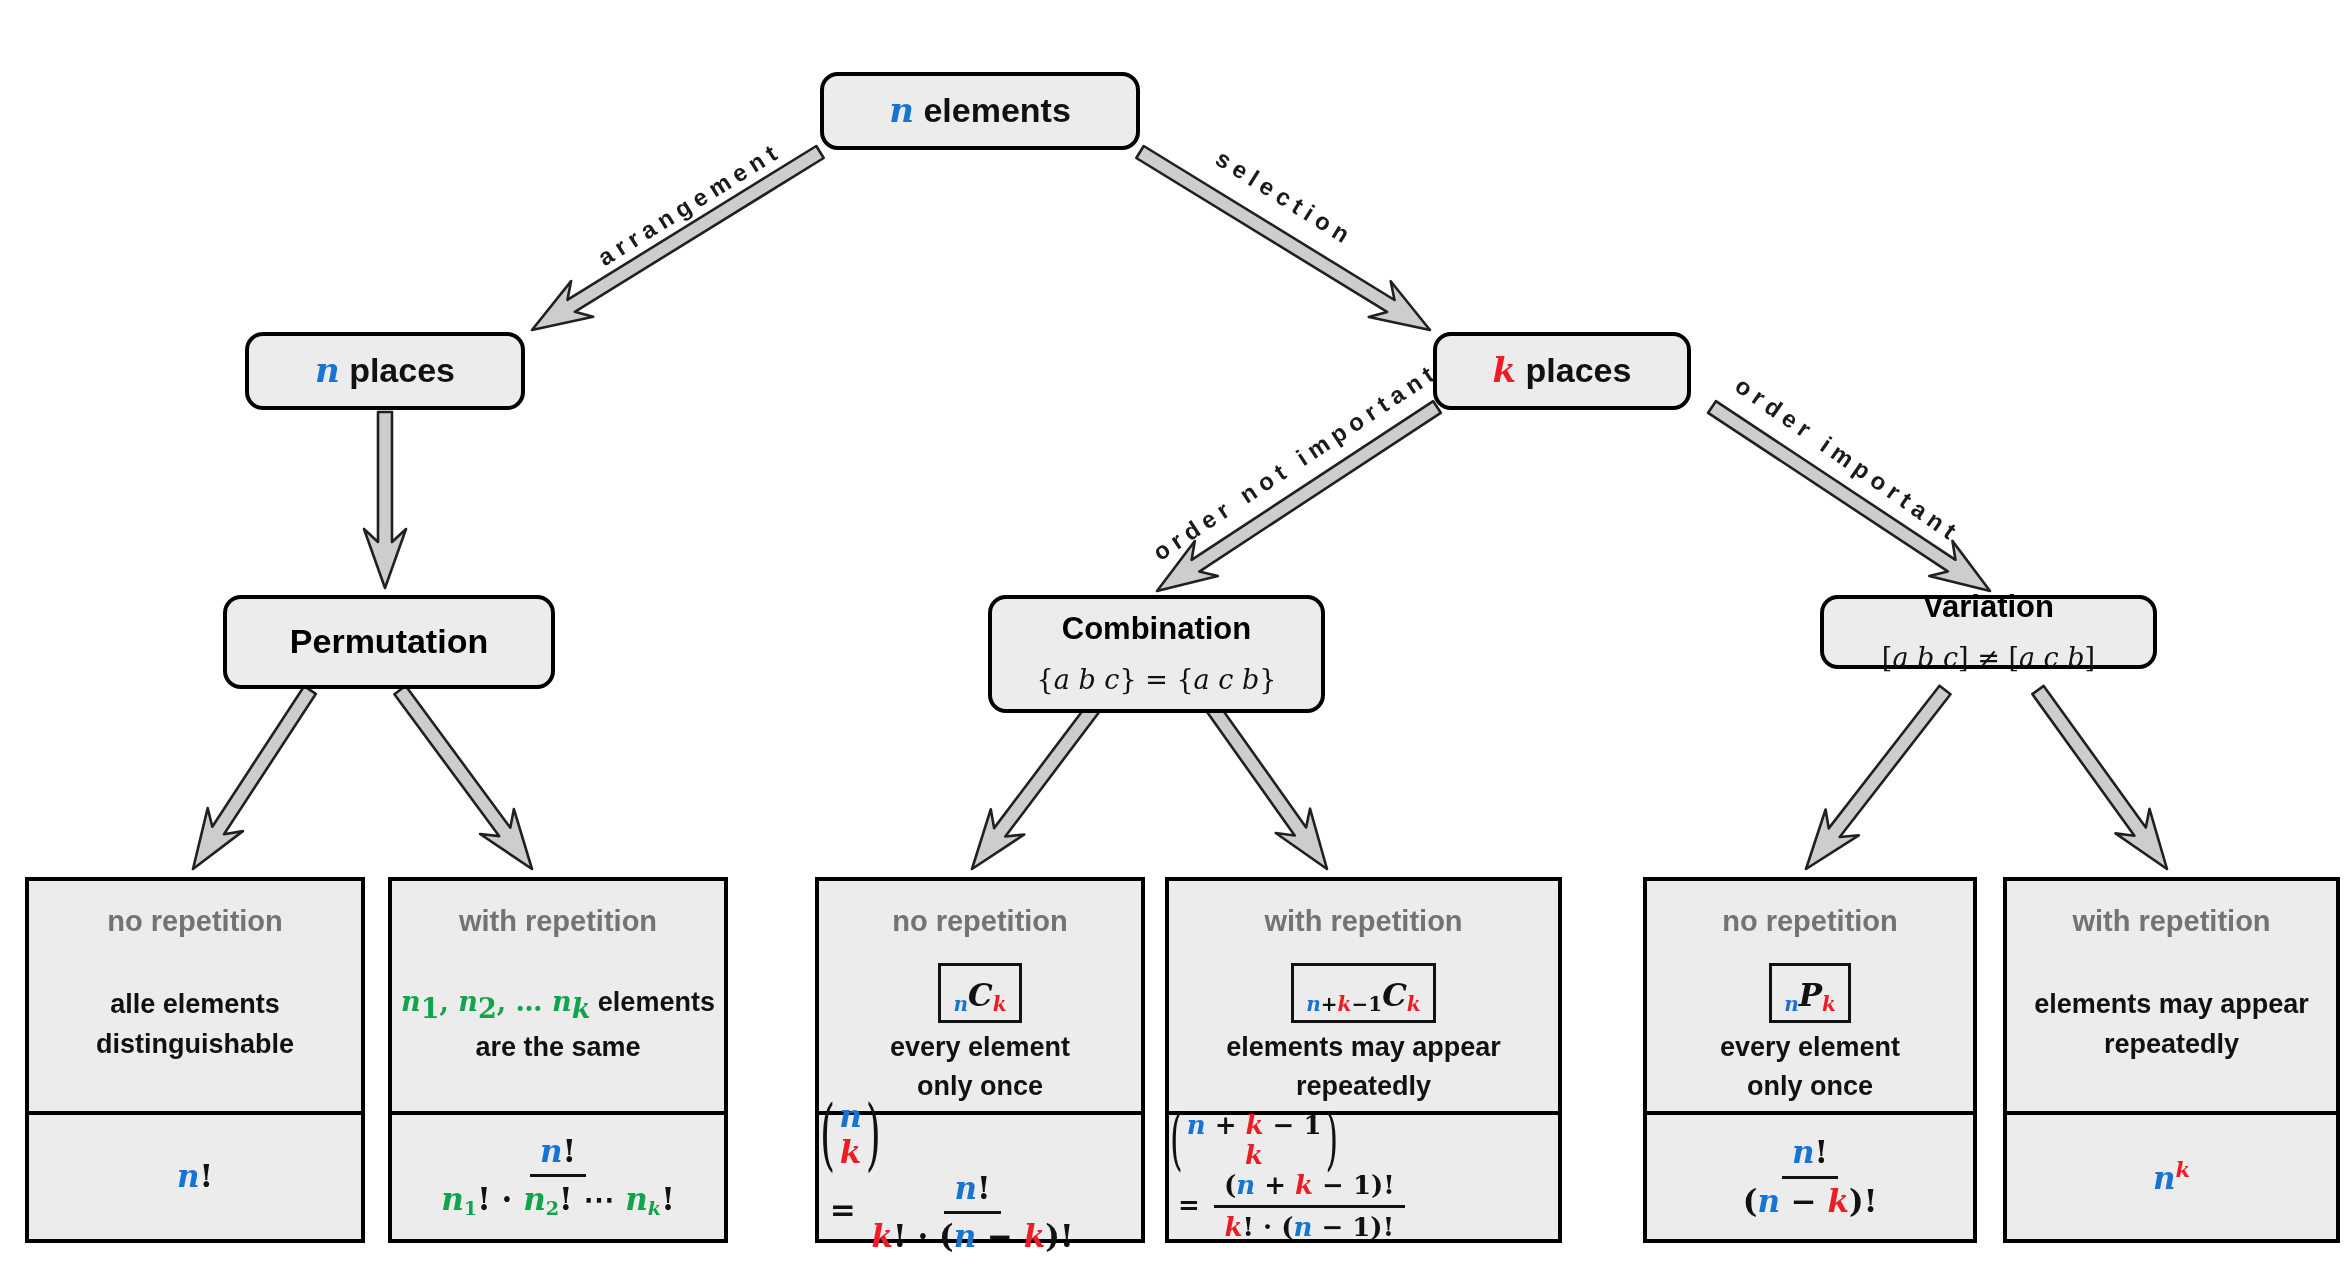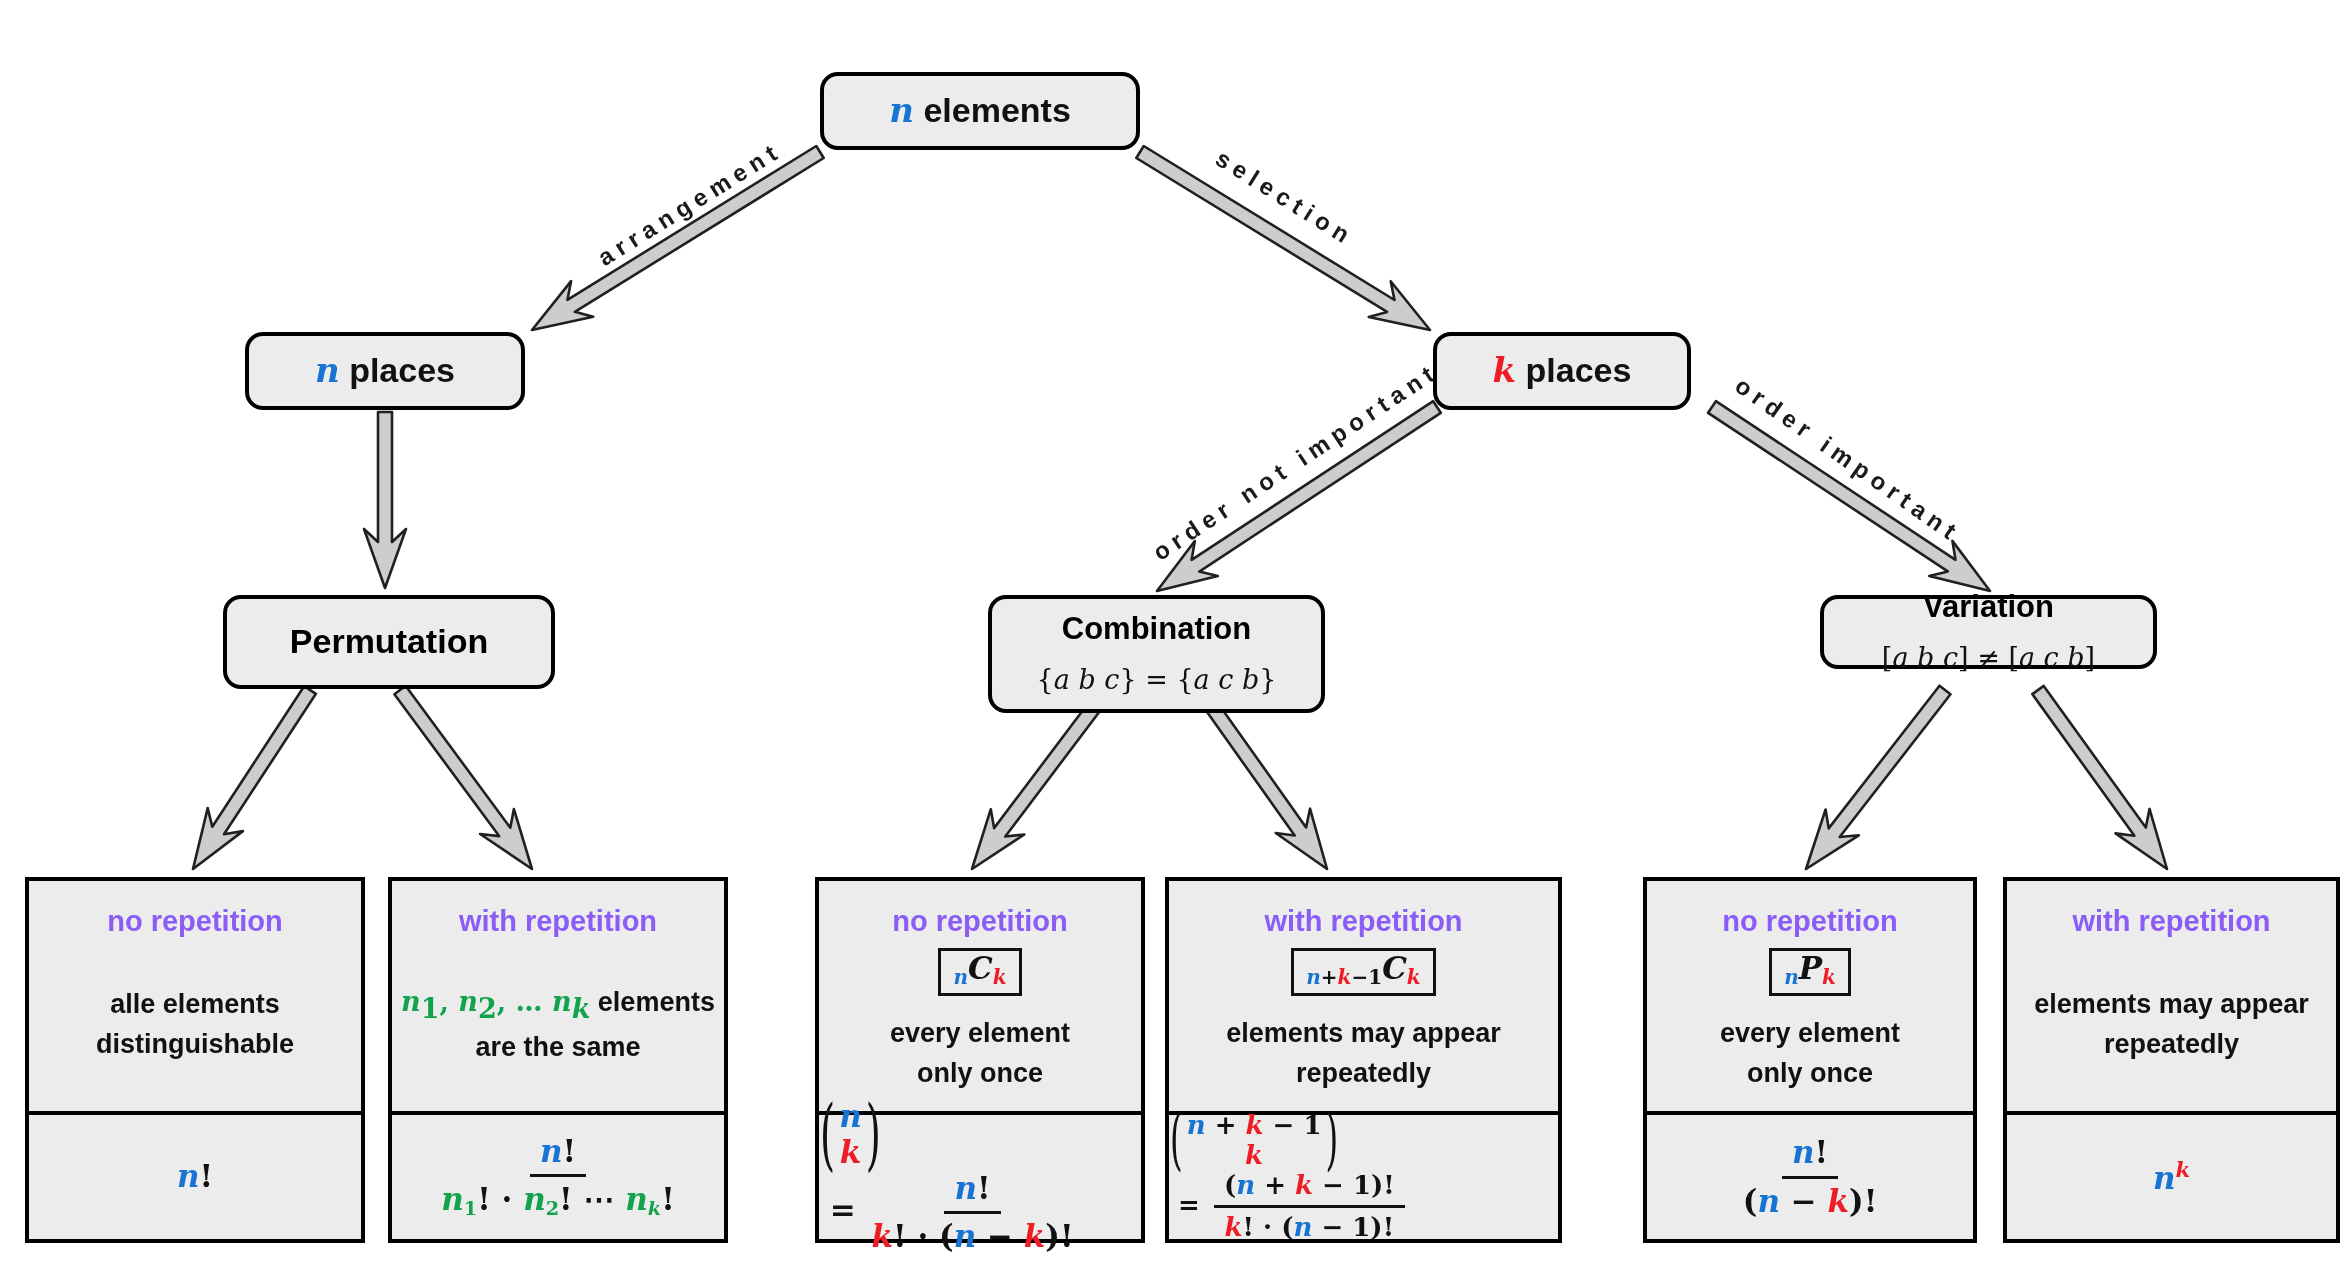--- a/index.html
+++ b/index.html
@@ -20,23 +20,23 @@
   .node-title-sm { font-size:31px; }
   .node-sub { font-size:27px; margin-top:18px; }
   .node-sub .tk { font-weight:500; }
 
   
   .leaf {
     position:absolute; box-sizing:border-box; background:var(--box-fill,#ececec);
     border:4px solid #000; display:flex; flex-direction:column;
   }
   .leaf-top { flex:1 1 auto; display:flex; flex-direction:column; align-items:center; padding-top:24px; min-height:0; }
-  .leaf-header { font-size:29px; font-weight:700; color:#8b5cf6; }
+  .leaf-header { font-size:29px; font-weight:700; color:#737373; }
   .badge {
-    margin-top:10px; border:3px solid #111; padding:0 12px 5px; background:var(--box-fill,#ececec);
+    margin-top:25px; border:3px solid #111; padding:12px 12px 5px; background:var(--box-fill,#ececec);
     line-height:1.1;
   }
   .badge .tk { font-size:31px; }
   .badge .sub { font-size:20px; vertical-align:-5px; }
   .leaf-desc-wrap { flex:1 1 auto; display:flex; align-items:center; justify-content:center; width:100%; }
   .leaf-desc { text-align:center; font-size:27px; line-height:1.45; color:#0c0c0c; }
   .leaf-desc .sans { font-weight:400; }
   .leaf-desc .tk { font-size:27px; }
   .leaf-formula {
     flex:0 0 auto; height:124px; border-top:4px solid #000;

